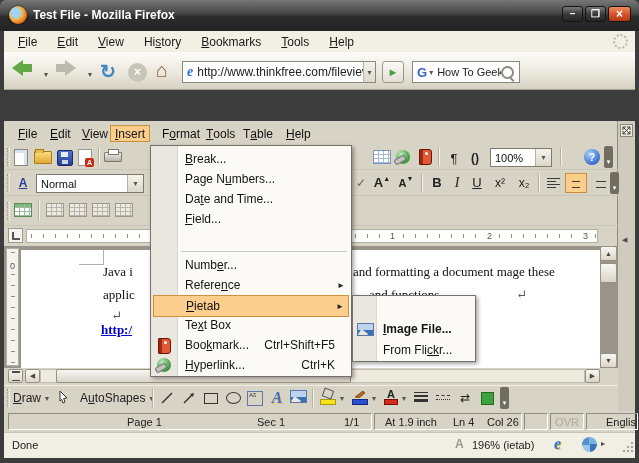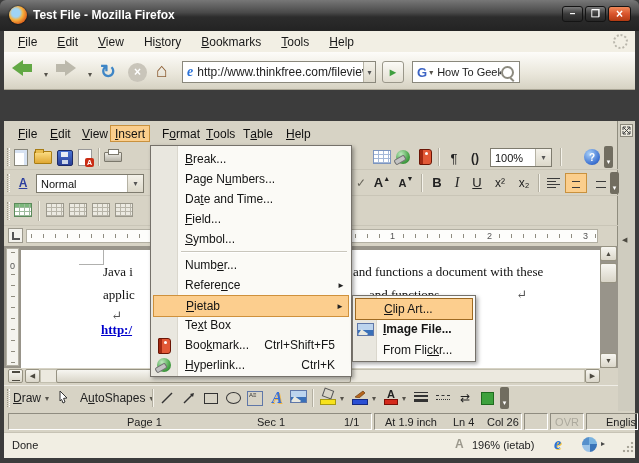--- a/index.html
+++ b/index.html
@@ -320,21 +320,21 @@
   <div class="a vruler" style="left:6px;top:248px;width:13px;height:118px;">
     <span style="position:absolute;left:3px;top:12px;font-size:9px;color:#555;background:#f4f3ee;">0</span>
   </div>
   <div class="a" style="left:21px;top:250px;width:579px;height:118px;background:#fff;">
     <div style="position:absolute;left:58px;top:14px;width:25px;height:1px;background:#b0b0ae;"></div>
     <div style="position:absolute;left:82px;top:0;width:1px;height:15px;background:#b0b0ae;"></div>
     <span class="docserif" style="position:absolute;left:82px;top:14px;">Java i</span>
     <span class="docserif" style="position:absolute;left:82px;top:37px;">applic</span>
     <span class="docserif" style="position:absolute;left:90px;top:58px;color:#555;">↵</span>
     <span class="docserif" style="position:absolute;left:80px;top:72px;color:#0000cc;font-weight:bold;text-decoration:underline;">http:/</span>
-    <span class="docserif" style="position:absolute;left:332px;top:14px;">and functions a document with these</span>
+    <span class="docserif" style="position:absolute;left:332px;top:14px;">and formatting a document mage these</span>
     <span class="docserif" style="position:absolute;left:348px;top:37px;">and functions</span>
     <span class="docserif" style="position:absolute;left:495px;top:37px;color:#555;">↵</span>
   </div>
   <div class="a sbtn" style="left:600px;top:246px;width:17px;height:15px;">▲</div>
   <div class="a sthumb" style="left:600px;top:263px;width:17px;height:20px;"></div>
   <div class="a sbtn" style="left:600px;top:353px;width:17px;height:15px;">▼</div>
 
   <div class="a" style="left:4px;top:368px;width:614px;height:17px;background:#d7d3c5;"></div>
   <div class="a sbtn" style="left:8px;top:369px;width:15px;height:14px;">
       <div style="width:8px;height:7px;border-top:2px solid #4c4940;border-bottom:1px solid #4c4940;"></div>
@@ -460,23 +460,20 @@
       </div>
     <div class="mi" style="top:23px;">
         <span><i>Page N</i><u>u</u><i>mbers...</i></span>
       </div>
     <div class="mi" style="top:43px;">
         <span><i>Da</i><u>t</u><i>e and Time...</i></span>
       </div>
     <div class="mi" style="top:63px;">
         <span><i></i><u>F</u><i>ield...</i></span>
       </div>
-    <div class="mi" style="top:83px;">
-        <span><i></i><u>S</u><i>ymbol...</i></span>
-      </div>
     <div class="msep" style="top:105px;"></div>
     <div class="mi" style="top:109px;text-align:center;">
         <span><i>Numb</i><u>e</u><i>r...</i></span>
       </div>
     <div class="mi" style="top:129px;">
         <span><i>Refere</i><u>n</u><i>ce</i></span>
         <span class="sub">►</span>
       </div>
     <div class="mi hl" style="top:149px;">
         <span><i></i><u>P</u><i>ietab</i></span>
@@ -492,23 +489,20 @@
     <div class="mi" style="top:209px;">
         <span><i></i><u>H</u><i>yperlink...</i></span>
         <span class="sc">Ctrl+K</span>
       </div>
     <div class="icon-book" style="position:absolute;left:7px;top:192px;"></div>
     <div class="icon-globe" style="position:absolute;left:6px;top:212px;"></div>
   </div>
 
   <div class="a menu" style="left:352px;top:295px;width:124px;height:67px;">
     <div class="gutter" style="width:23px;"></div>
-    <div class="smi hl" style="top:2px;">
-        <span><i></i><u>C</u><i>lip Art...</i></span>
-      </div>
     <div class="smi" style="top:23px;font-weight:bold;">
         <span><i></i><u>I</u><i>mage File...</i></span>
       </div>
     <div class="smi" style="top:44px;">
         <span><i>From Fli</i><u>ck</u><i>r...</i></span>
       </div>
     <div class="icon-img" style="position:absolute;left:4px;top:27px;"></div>
   </div>
 
 </div>

